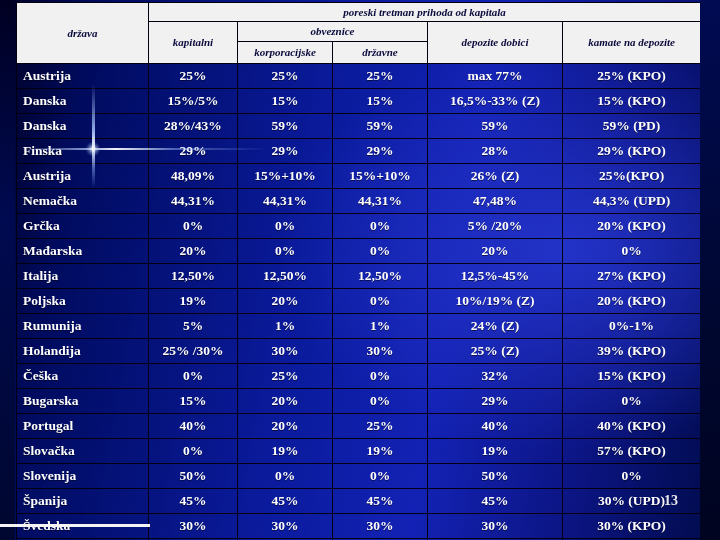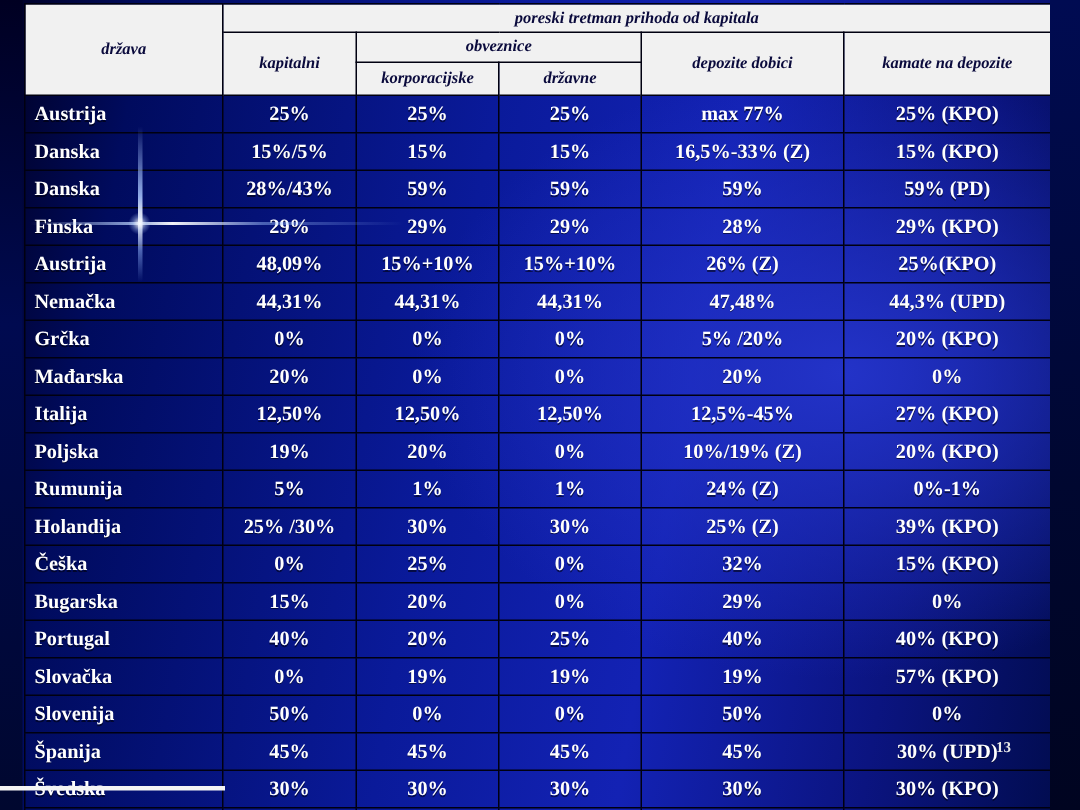--- a/index.html
+++ b/index.html
@@ -116,21 +116,21 @@
     z-index: 5;
     left: 0; top: 524px;
     width: 150px; height: 3px;
     background: #f4f4f4;
   }
   .page-num {
     position: absolute;
     z-index: 6;
     left: 664px; top: 493px;
     color: #e8e8e8;
-    font-size: 10px;
+    font-size: 14px;
     font-weight: bold;
     font-family: "Liberation Serif", serif;
   }
 </style>
 </head>
 <body>
 
 <div id="slide">
 
   <div class="left-band"></div>

